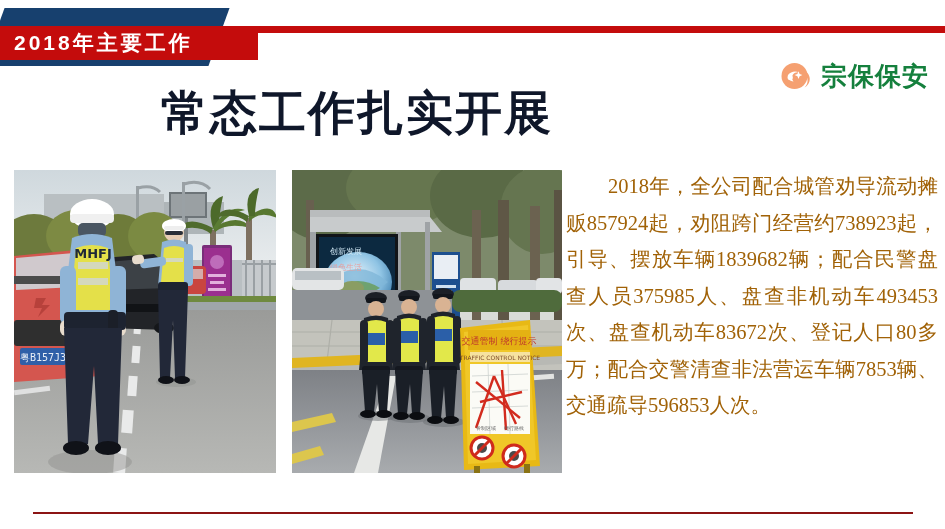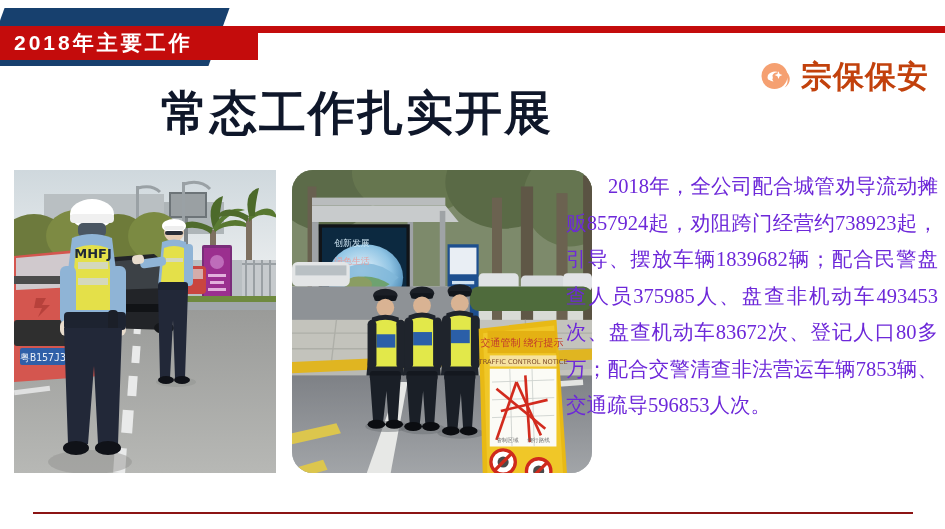--- a/index.html
+++ b/index.html
@@ -67,22 +67,22 @@
     right: 16px; top: 58px;
     display: flex;
     align-items: center;
     gap: 7px;
   }
   #logo-mark {
     width: 36px; height: 36px;
     flex: 0 0 36px;
   }
   #logo-text {
-    color: #c2410c;
-    font-size: 31px;
+    color: #15803d;
+    font-size: 26px;
     font-weight: bold;
     letter-spacing: 1px;
     white-space: nowrap;
     line-height: 1;
   }
 
   
   #page-title {
     position: absolute;
     left: 17px; top: 82px;
@@ -95,29 +95,29 @@
     white-space: nowrap;
   }
 
   
   .photo {
     position: absolute;
     overflow: hidden;
     background: #b9bfc2;
   }
   #photo-1 { left: 14px;  top: 170px; width: 262px; height: 303px; }
-  #photo-2 { left: 292px; top: 170px; width: 300px; height: 303px; border-radius: 21px; }
+  #photo-2 { left: 292px; top: 170px; width: 270px; height: 303px; }
   .photo svg { display: block; width: 100%; height: 100%; }
 
   
   #body-text {
     position: absolute;
     left: 566px; top: 168px;
     width: 372px;
-    color: #6d28d9;
+    color: #a16207;
     font-size: 20.5px;
     line-height: 36.5px;
     text-align: justify;
     text-justify: inter-ideograph;
     text-indent: 42px;
     font-family: "Liberation Serif", "DejaVu Serif", serif;
   }
 
   
   #footer-rule {

